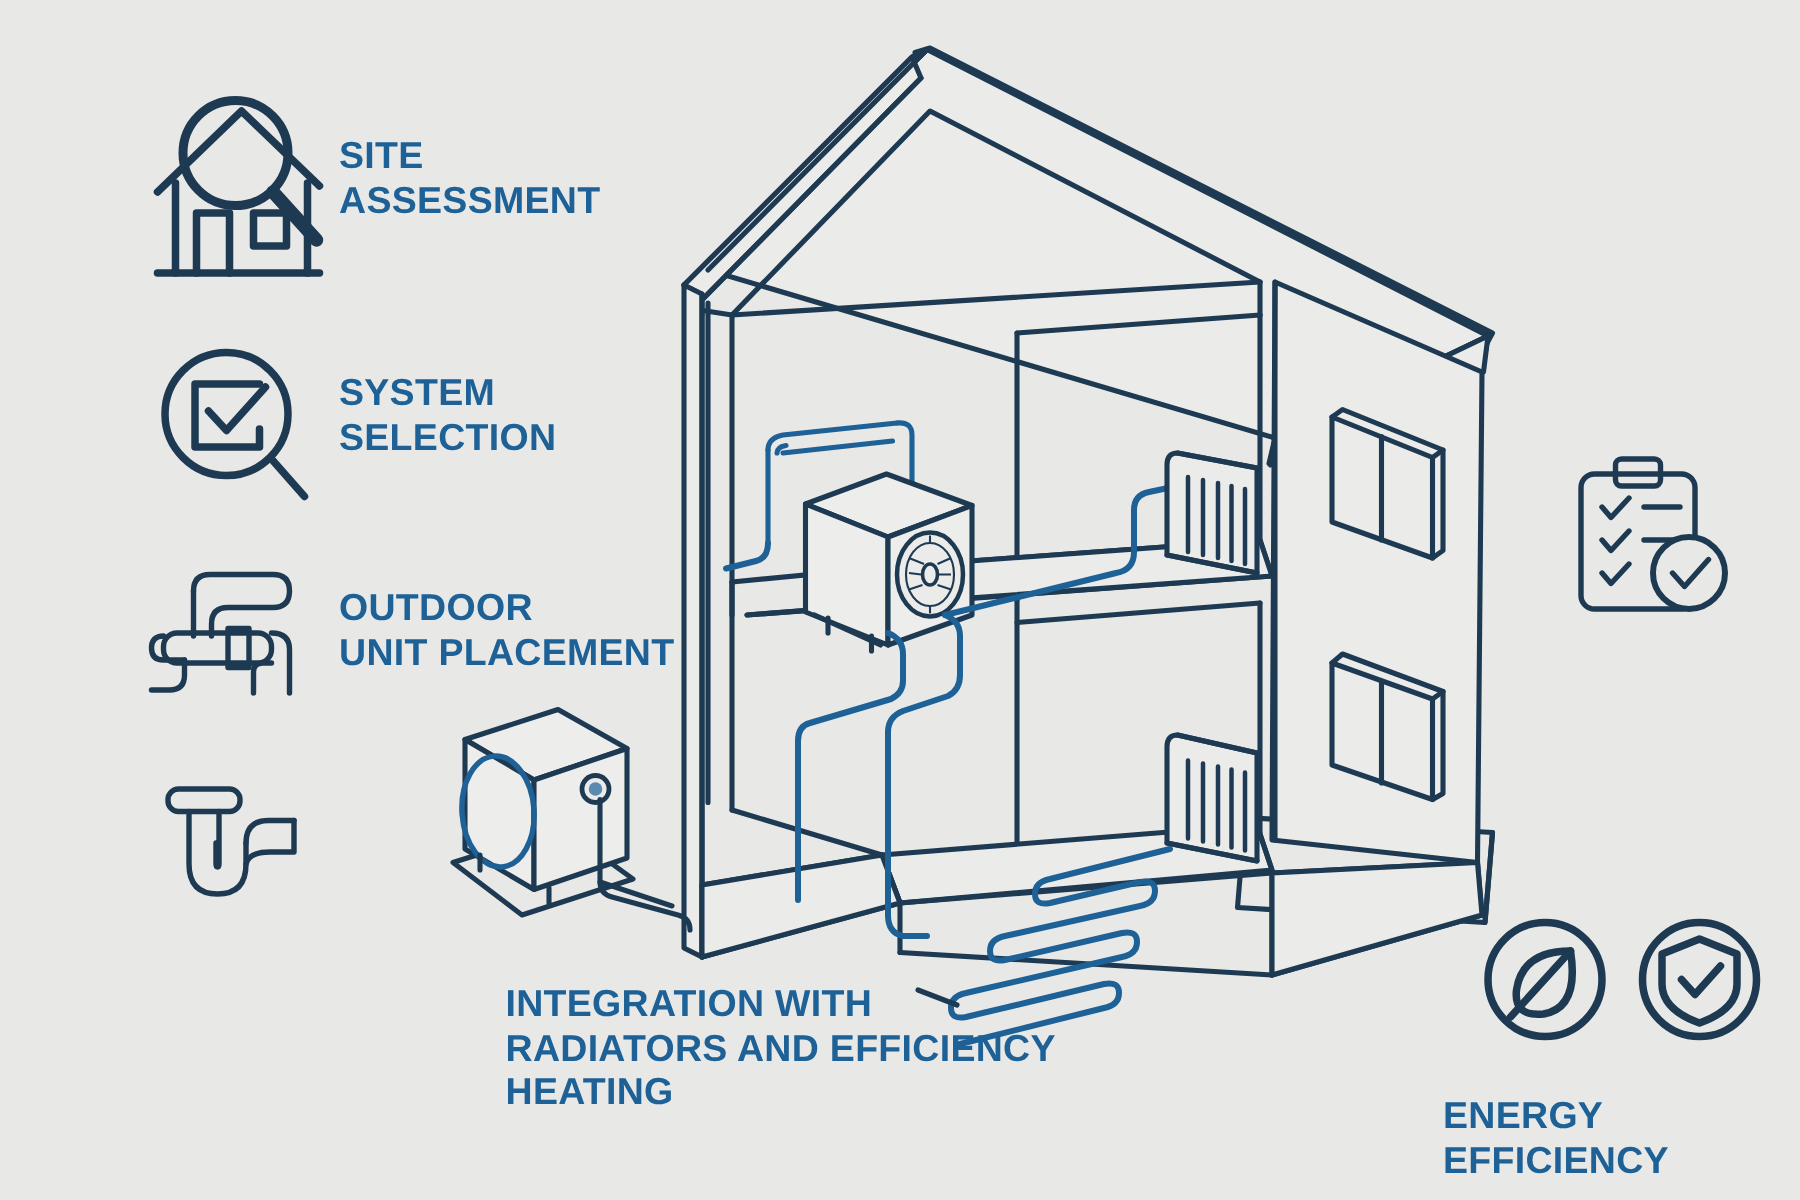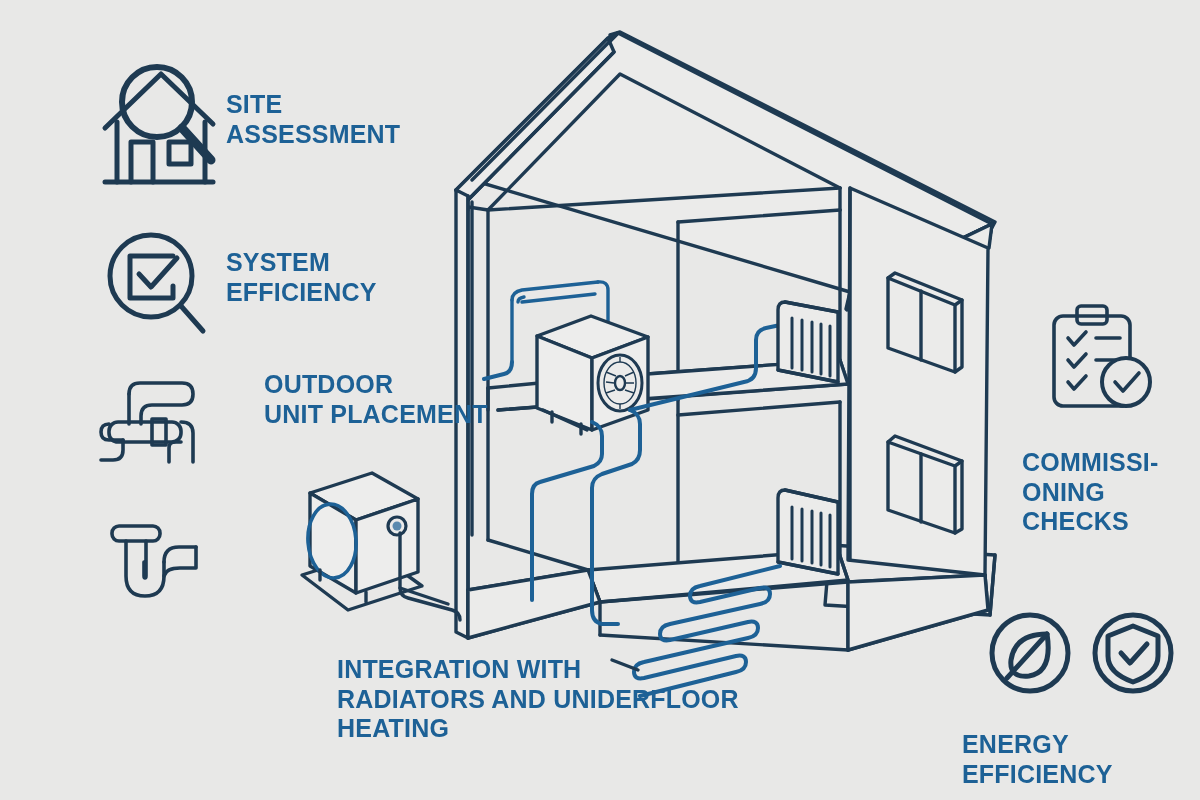--- a/index.html
+++ b/index.html
@@ -285,69 +285,66 @@
 
   <div class="icon-box" style="left:103px; top:230px;">
     <svg width="105" height="110" viewBox="0 0 105 110">
       <circle cx="48" cy="46" r="41" fill="none" stroke="#1e3a52" stroke-width="5"></circle>
       <path d="M78 76 L100 101" stroke="#1e3a52" stroke-width="5" fill="none" stroke-linecap="round"></path>
       <path class="stroke-dark" d="M70 26 L27 26 L27 68 L70 68 L70 56"></path>
       <path class="stroke-dark" d="M36 44 L48 57 L74 28"></path>
     </svg>
   </div>
   <div class="label" style="left:226px; top:248px;">SYSTEM
-EFFICIENCY</div>
+SELECTION</div>
 
   <div class="icon-box" style="left:97px; top:372px;">
     <svg width="112" height="98" viewBox="0 0 112 98">
       <path class="stroke-dark-thin" d="M32 22 Q32 11 43 11 L85 11 Q96 11 96 22 Q96 33 85 33 L55 33 Q44 33 44 44 L44 52"></path>
       <path class="stroke-dark-thin" d="M32 22 L32 52"></path>
       <path class="stroke-dark-thin" d="M12 52 Q4 52 4 60 Q4 68 12 68 L26 68"></path>
       <rect x="12" y="50" width="72" height="20" rx="9" class="stroke-dark-thin"></rect>
       <rect x="55" y="47" width="14" height="26" class="stroke-dark-thin" fill="none"></rect>
       <path class="stroke-dark-thin" d="M84 50 Q96 50 96 61 L96 90"></path>
       <path class="stroke-dark-thin" d="M84 70 L78 70 Q72 70 72 76 L72 90"></path>
       <path class="stroke-dark-thin" d="M26 68 L26 78 Q26 88 16 88 L4 88"></path>
       <path class="stroke-dark-thin" d="M44 68 L44 80 Q44 90 34 90 L4 90" opacity="0"></path>
     </svg>
   </div>
-  <div class="label" style="left:226px; top:370px;margin-left:38px;">OUTDOOR
+  <div class="label" style="left:226px; top:391px;">OUTDOOR
 UNIT PLACEMENT</div>
 
   <div class="icon-box" style="left:100px; top:510px;">
     <svg width="105" height="100" viewBox="0 0 105 100">
       <rect x="12" y="16" width="48" height="15" rx="7" class="stroke-dark-thin"></rect>
       <path class="stroke-dark-thin" d="M26 31 L26 66 Q26 86 45 86 Q64 86 64 66 L64 52"></path>
       <path class="stroke-dark-thin" d="M46 31 L46 66 Q46 68 45 68 Q44 68 44 66 L44 52"></path>
       <path class="stroke-dark-thin" d="M64 52 Q64 37 79 37 L96 37"></path>
       <path class="stroke-dark-thin" d="M44 52 Q44 56 48 56" opacity="0"></path>
       <path class="stroke-dark-thin" d="M96 37 L96 58 L80 58 Q66 58 64 66"></path>
     </svg>
   </div>
 
   <div class="label" style="left:337px; top:655px;">INTEGRATION WITH
-RADIATORS AND UNIDERFLOOR
+RADIATORS AND EFFICIENCY
 HEATING</div>
 
   <div class="icon-box" style="left:1046px; top:302px;">
     <svg width="110" height="115" viewBox="0 0 110 115">
       <rect x="8" y="14" width="76" height="90" rx="9" class="stroke-dark-thin"></rect>
       <rect x="31" y="4" width="30" height="18" rx="4" class="stroke-dark-thin"></rect>
       <path class="stroke-dark-thin" d="M22 36 L28 43 L40 30"></path>
       <path class="stroke-dark-thin" d="M50 36 L74 36"></path>
       <path class="stroke-dark-thin" d="M22 58 L28 65 L40 52"></path>
       <path class="stroke-dark-thin" d="M50 58 L74 58"></path>
       <path class="stroke-dark-thin" d="M22 80 L28 87 L40 74"></path>
       <circle cx="80" cy="80" r="24" fill="#e8e8e7" stroke="#1e3a52" stroke-width="4"></circle>
       <path class="stroke-dark-thin" d="M69 80 L77 89 L93 71"></path>
     </svg>
   </div>
-  <div class="label" style="left:1022px; top:448px;">COMMISSI-
-ONING
-CHECKS</div>
 
   <div class="icon-box" style="left:985px; top:608px;">
     <svg width="95" height="90" viewBox="0 0 95 90">
       <circle cx="45" cy="45" r="38" fill="none" stroke="#1e3a52" stroke-width="5"></circle>
       <path class="stroke-dark" d="M62 26 Q30 26 26 52 Q24 70 44 68 Q68 64 62 26 Z"></path>
       <path class="stroke-dark" d="M62 26 L22 70"></path>
     </svg>
   </div>
   <div class="icon-box" style="left:1088px; top:608px;">
     <svg width="95" height="90" viewBox="0 0 95 90">

